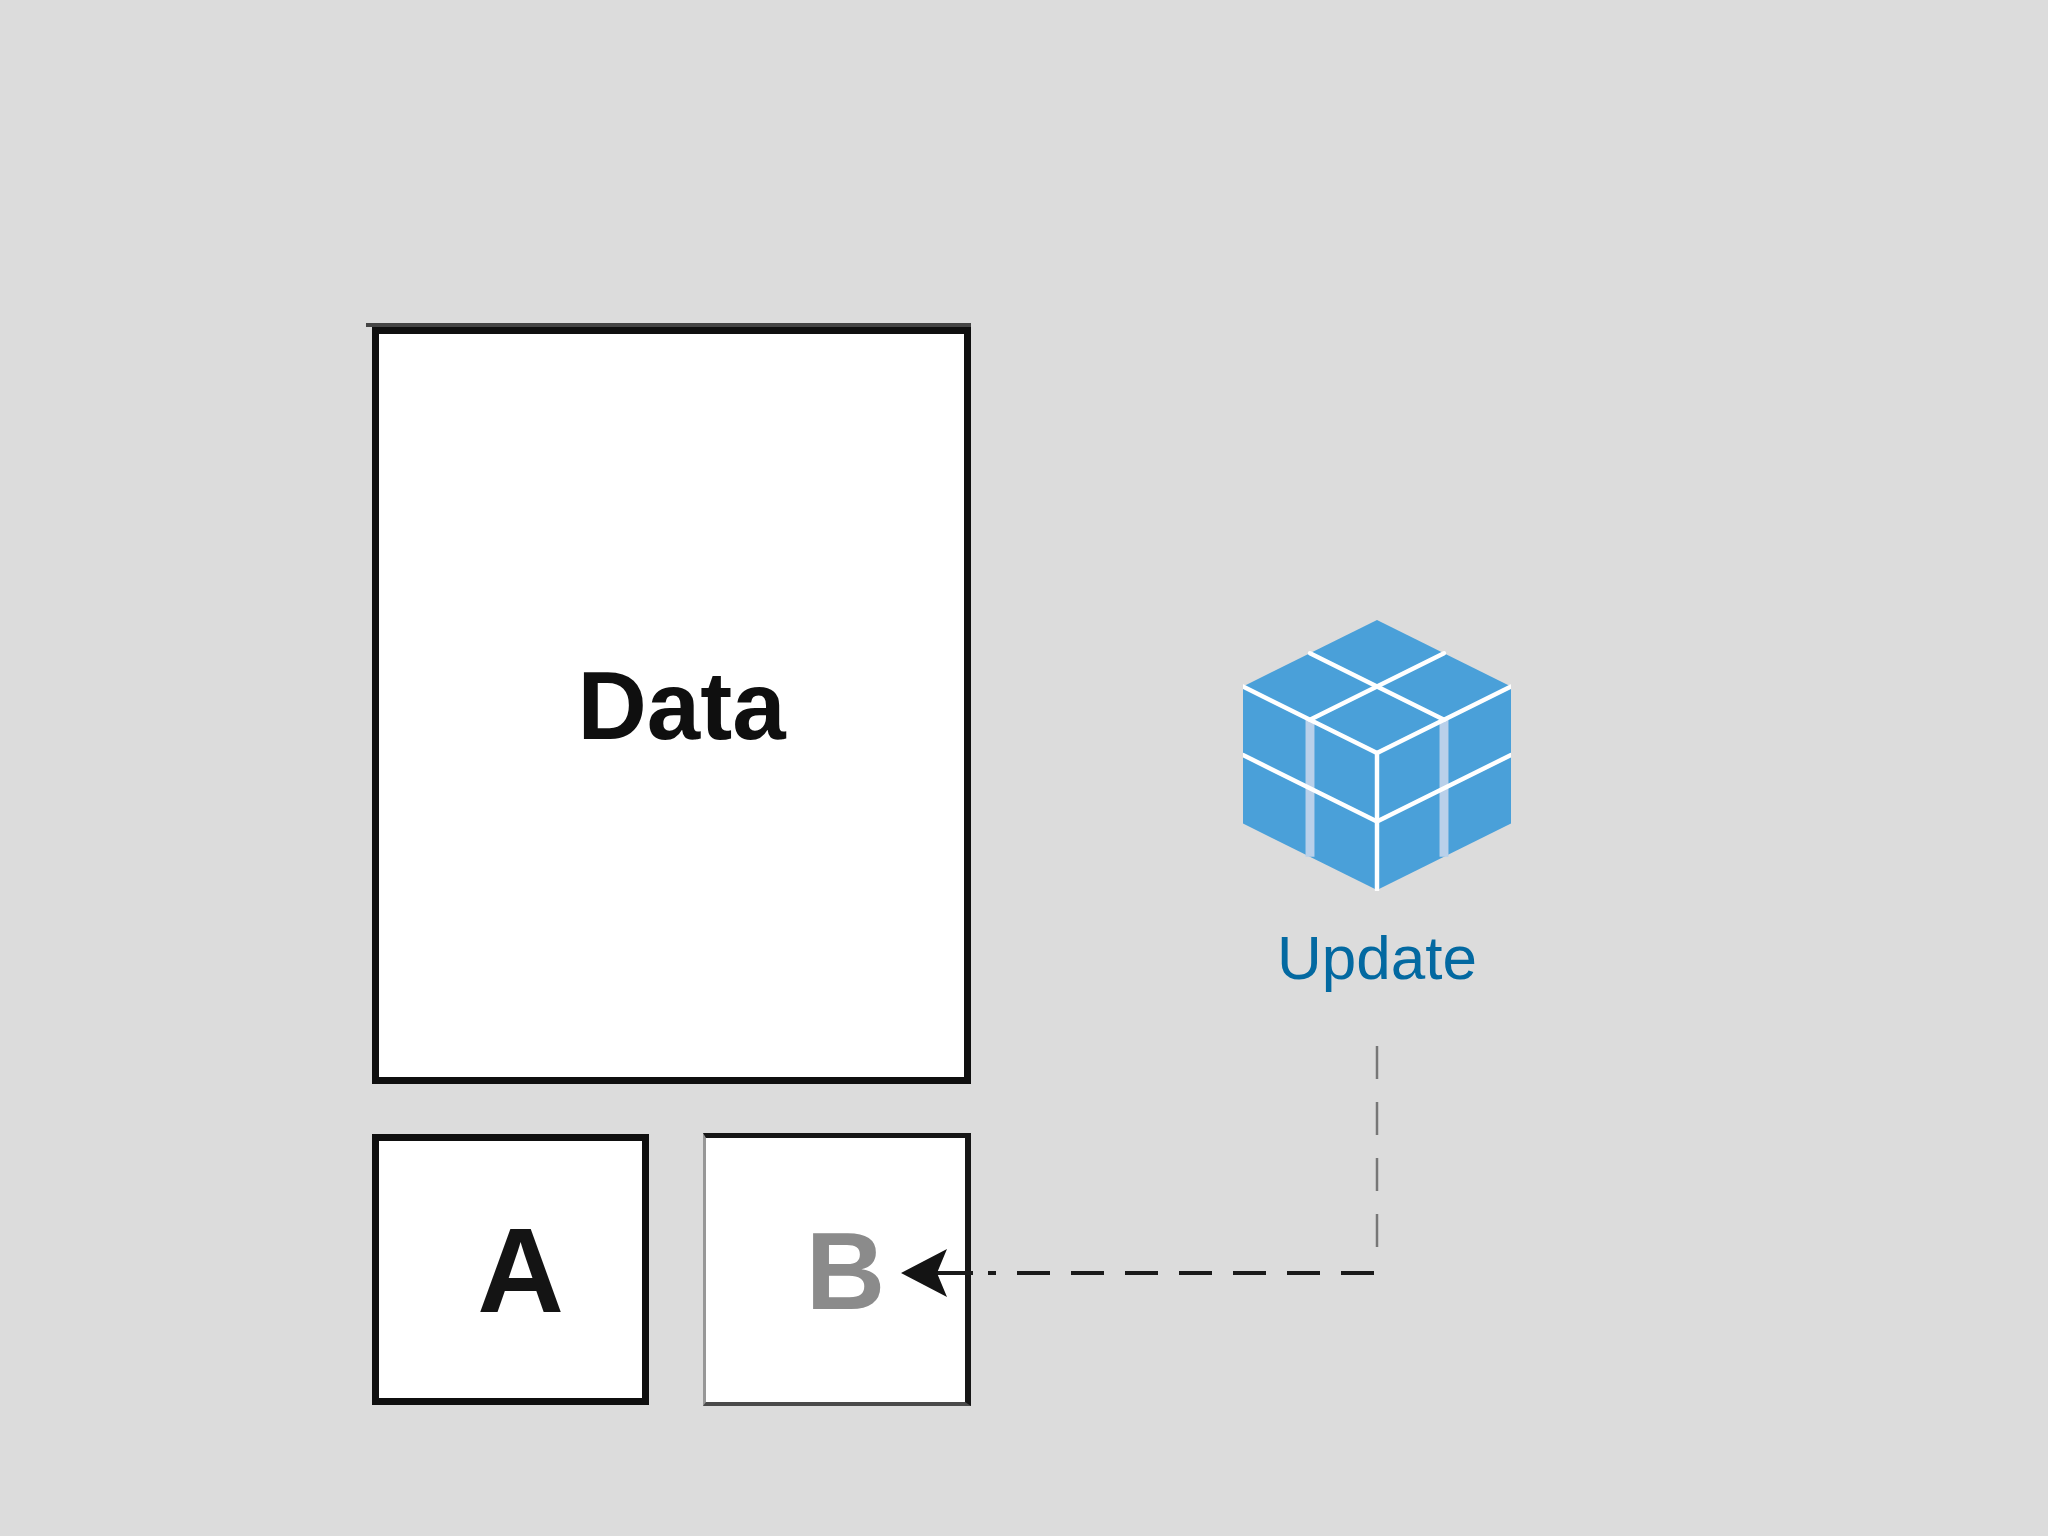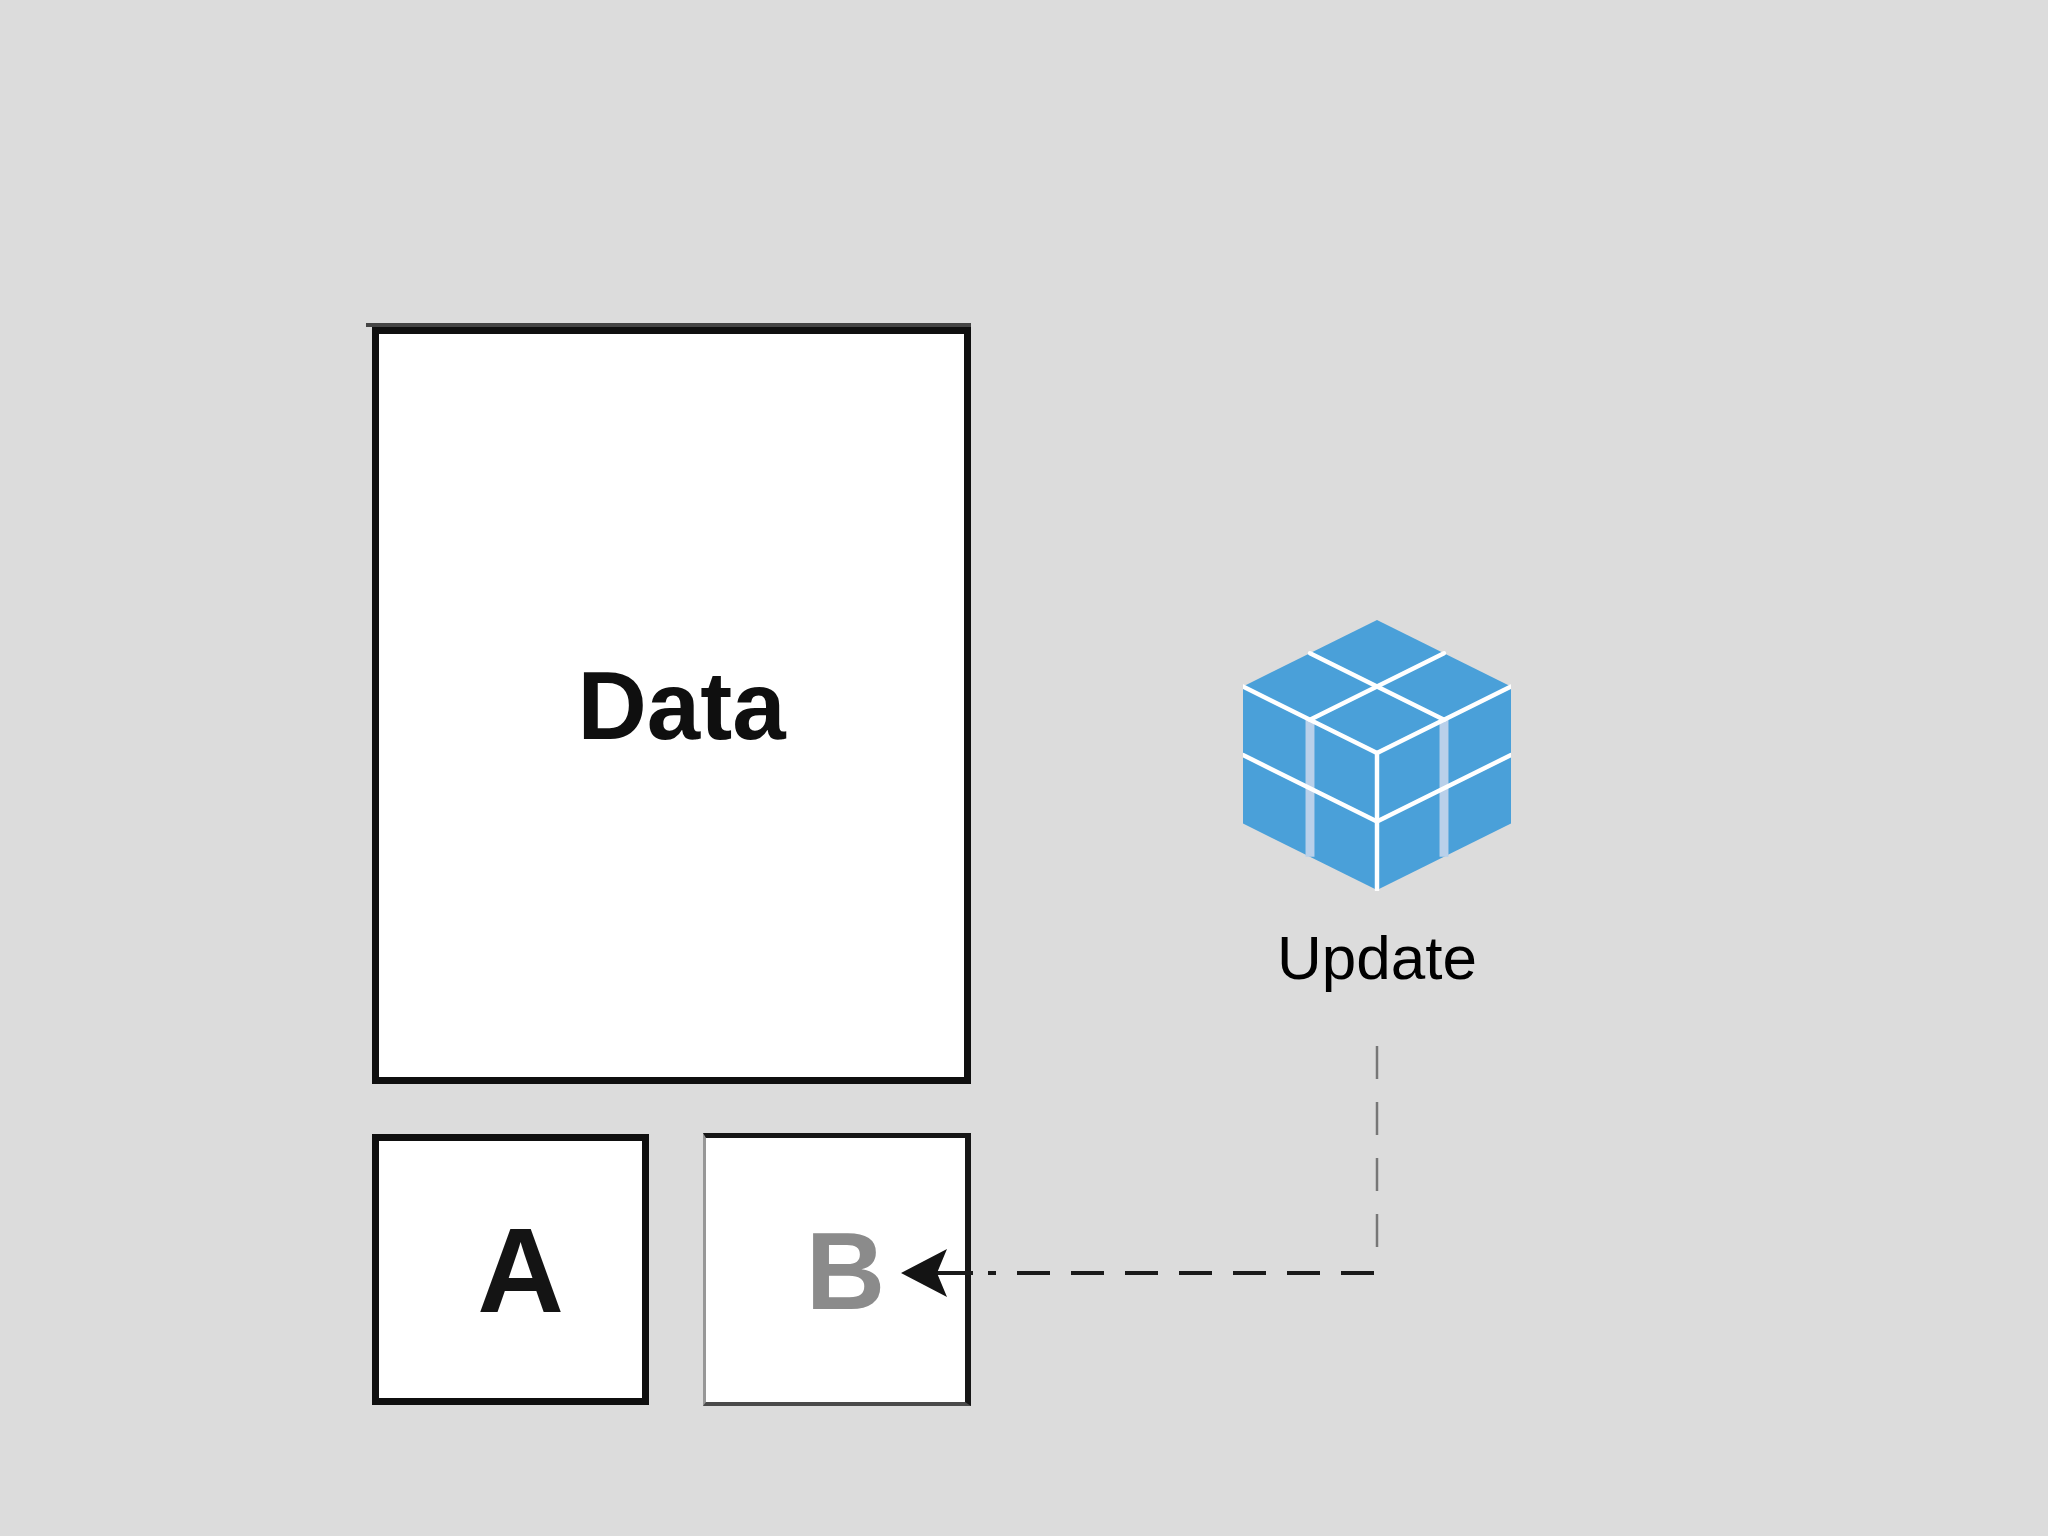--- a/index.html
+++ b/index.html
@@ -80,21 +80,21 @@
     height: 272px;
   }
   .update-label {
     position: absolute;
     left: 1217px;
     top: 922px;
     width: 320px;
     text-align: center;
     font-size: 62px;
     font-weight: 400;
-    color: #000000;
+    color: #0369a1;
   }
   .connector-overlay {
     position: absolute;
     left: 0;
     top: 0;
     width: 2048px;
     height: 1536px;
     pointer-events: none;
   }
 </style>

